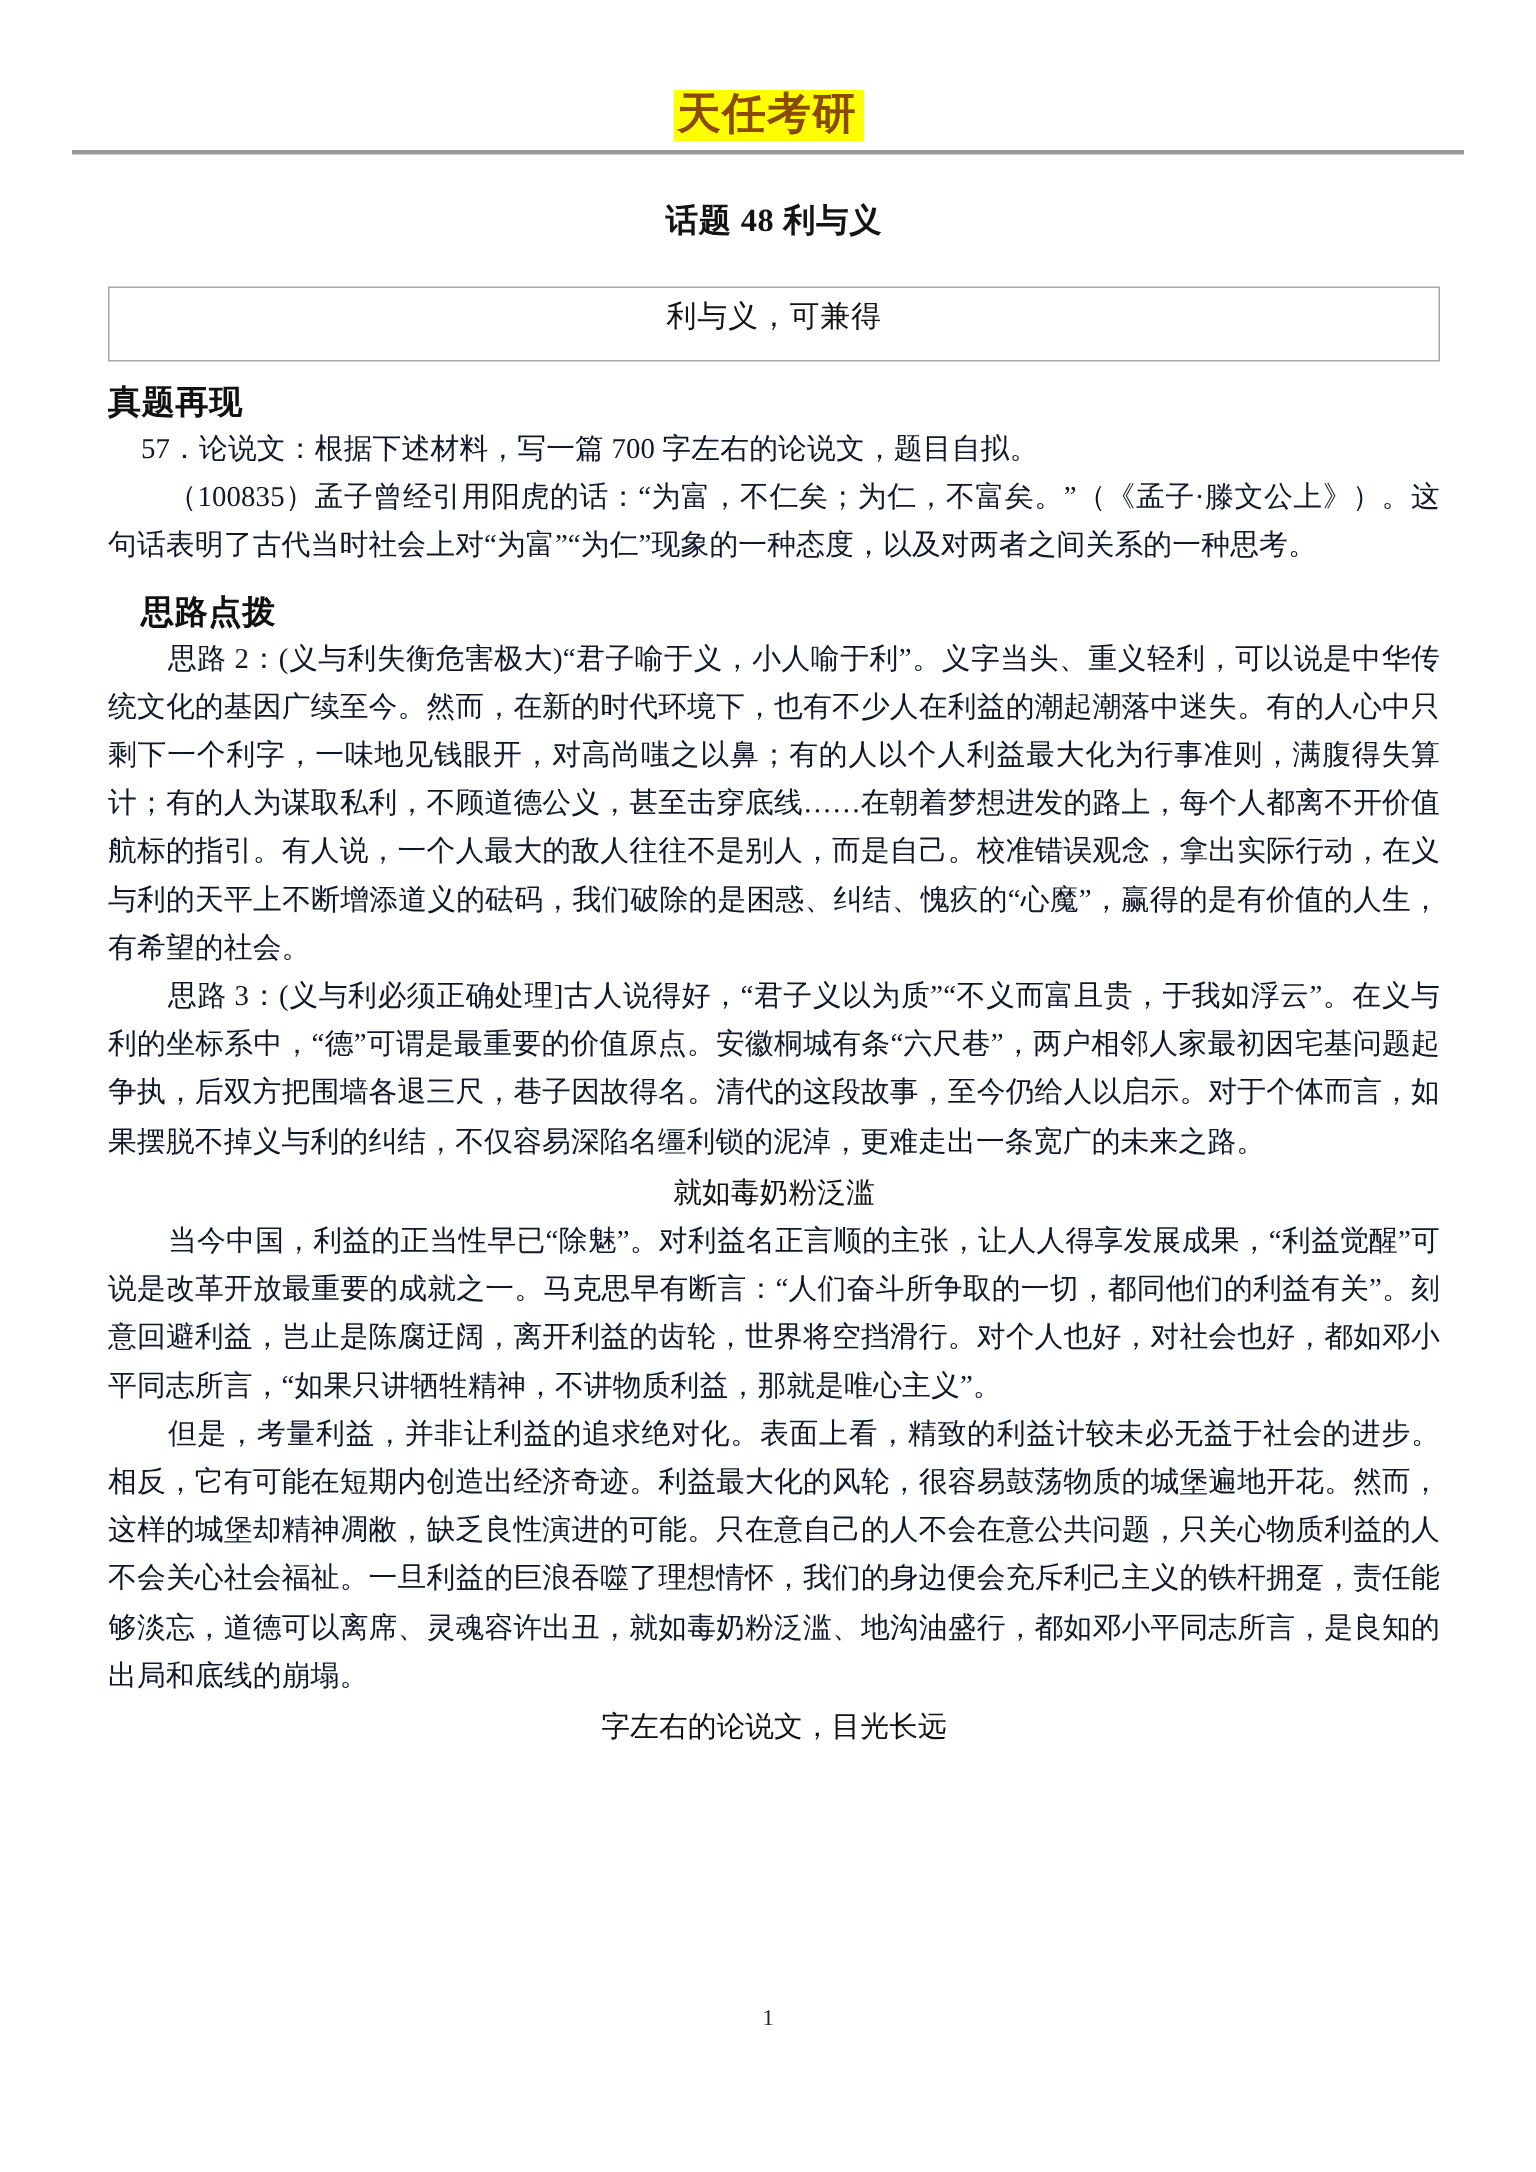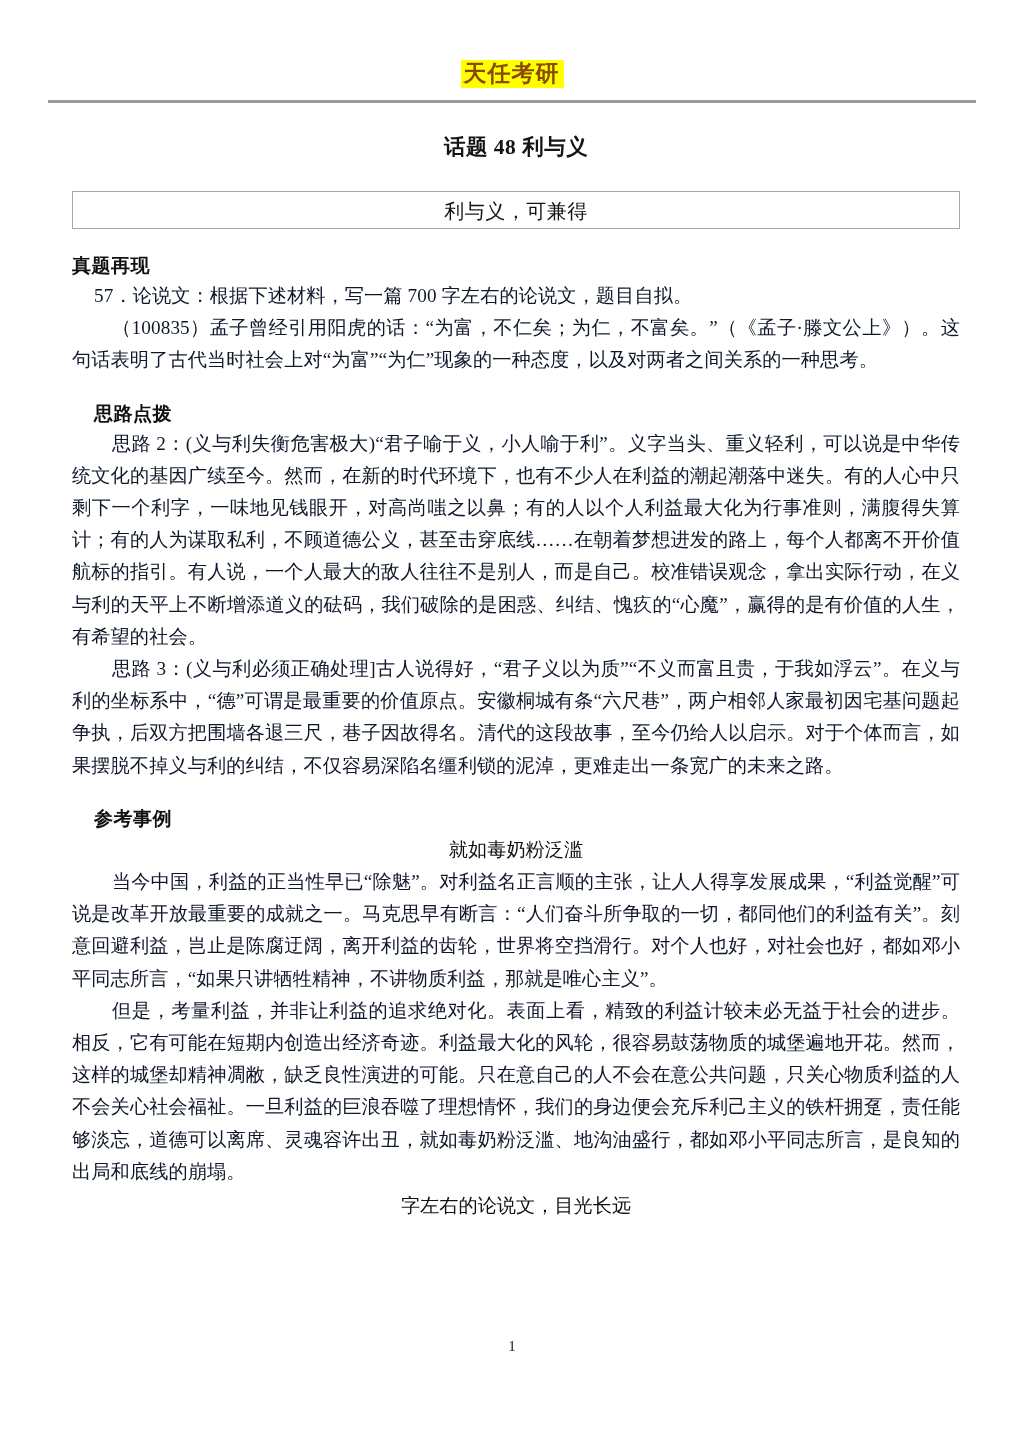--- a/index.html
+++ b/index.html
@@ -32,21 +32,21 @@
   .header-title-wrap {
     text-align: center;
     line-height: 1;
   }
   .header-title {
     display: inline-block;
     background: #ffff00;
     color: #8a4a00;
     font-family: "Liberation Sans", "DejaVu Sans", sans-serif;
     font-weight: bold;
-    font-size: 23px;
+    font-size: 29px;
     letter-spacing: 1px;
     padding: 2px 4px 3px 3px;
   }
   .header-rule {
     position: absolute;
     left: 0;
     right: 0;
     top: 40px;
     height: 3px;
     background: #9a9a9a;
@@ -65,36 +65,36 @@
     font-family: Liberation Serif, serif;
     font-weight: bold;
     font-size: 21.5px;
     letter-spacing: 0.5px;
     margin: 0 0 30px 0;
     color: #141414;
   }
 
   .titlebox {
     border: 1.6px solid #a6a6a6;
-    height: 38px;
+    height: 50px;
     line-height: 38px;
     text-align: center;
     font-size: 20px;
     letter-spacing: 0.5px;
     margin: 0 0 4px 0;
     color: #141414;
     box-sizing: border-box;
   }
 
   .sec-heading {
     font-family: "Liberation Sans", "DejaVu Sans", sans-serif;
     font-weight: bold;
-    font-size: 19px;
+    font-size: 22px;
     letter-spacing: 0.5px;
-    margin: 24px 0 1px 0;
+    margin: 12px 0 1px 0;
     color: #111111;
   }
   .sec-heading.indent1 { text-indent: 22px; }
 
   p.para {
     margin: 0;
     font-size: 19.2px;
     line-height: 32.2px;
     text-align: justify;
     text-justify: inter-character;
@@ -146,21 +146,20 @@
 
     <p class="para ind">（100835）孟子曾经引用阳虎的话：“为富，不仁矣；为仁，不富矣。”（《孟子·滕文公上》）。这句话表明了古代当时社会上对“为富”“为仁”现象的一种态度，以及对两者之间关系的一种思考。</p>
 
     <div class="sec-heading indent1">思路点拨</div>
 
 
     <p class="para ind">思路 2：(义与利失衡危害极大)“君子喻于义，小人喻于利”。义字当头、重义轻利，可以说是中华传统文化的基因广续至今。然而，在新的时代环境下，也有不少人在利益的潮起潮落中迷失。有的人心中只剩下一个利字，一味地见钱眼开，对高尚嗤之以鼻；有的人以个人利益最大化为行事准则，满腹得失算计；有的人为谋取私利，不顾道德公义，甚至击穿底线……在朝着梦想进发的路上，每个人都离不开价值航标的指引。有人说，一个人最大的敌人往往不是别人，而是自己。校准错误观念，拿出实际行动，在义与利的天平上不断增添道义的砝码，我们破除的是困惑、纠结、愧疚的“心魔”，赢得的是有价值的人生，有希望的社会。</p>
 
     <p class="para ind">思路 3：(义与利必须正确处理]古人说得好，“君子义以为质”“不义而富且贵，于我如浮云”。在义与利的坐标系中，“德”可谓是最重要的价值原点。安徽桐城有条“六尺巷”，两户相邻人家最初因宅基问题起争执，后双方把围墙各退三尺，巷子因故得名。清代的这段故事，至今仍给人以启示。对于个体而言，如果摆脱不掉义与利的纠结，不仅容易深陷名缰利锁的泥淖，更难走出一条宽广的未来之路。</p>
 
-    <div class="sec-heading indent1">参考事例</div>
 
     <div class="centered-sub">就如毒奶粉泛滥</div>
 
     <p class="para ind">当今中国，利益的正当性早已“除魅”。对利益名正言顺的主张，让人人得享发展成果，“利益觉醒”可说是改革开放最重要的成就之一。马克思早有断言：“人们奋斗所争取的一切，都同他们的利益有关”。刻意回避利益，岂止是陈腐迂阔，离开利益的齿轮，世界将空挡滑行。对个人也好，对社会也好，都如邓小平同志所言，“如果只讲牺牲精神，不讲物质利益，那就是唯心主义”。</p>
 
     <p class="para ind">但是，考量利益，并非让利益的追求绝对化。表面上看，精致的利益计较未必无益于社会的进步。相反，它有可能在短期内创造出经济奇迹。利益最大化的风轮，很容易鼓荡物质的城堡遍地开花。然而，这样的城堡却精神凋敝，缺乏良性演进的可能。只在意自己的人不会在意公共问题，只关心物质利益的人不会关心社会福祉。一旦利益的巨浪吞噬了理想情怀，我们的身边便会充斥利己主义的铁杆拥趸，责任能够淡忘，道德可以离席、灵魂容许出丑，就如毒奶粉泛滥、地沟油盛行，都如邓小平同志所言，是良知的出局和底线的崩塌。</p>
 
     <div class="centered-sub">字左右的论说文，目光长远</div>
 
   </div>

